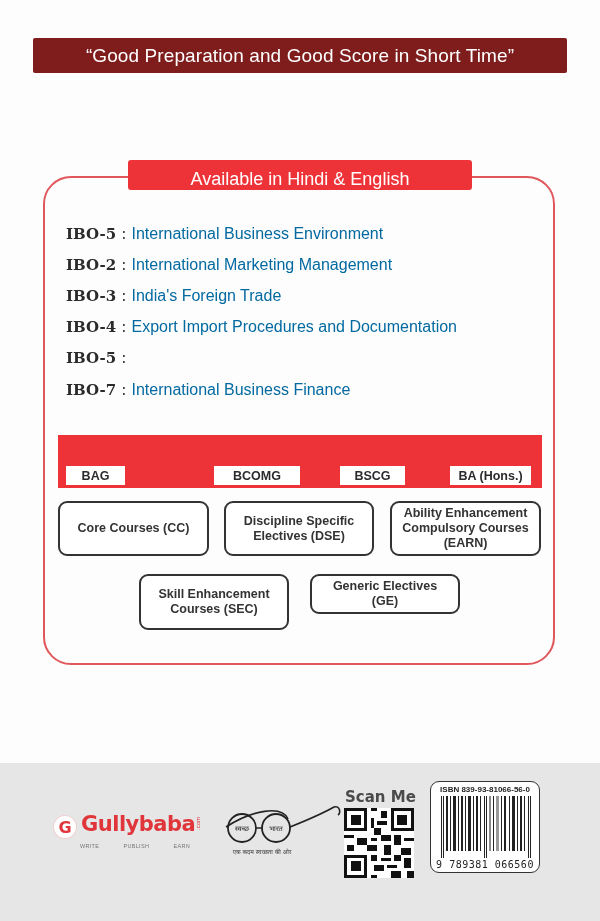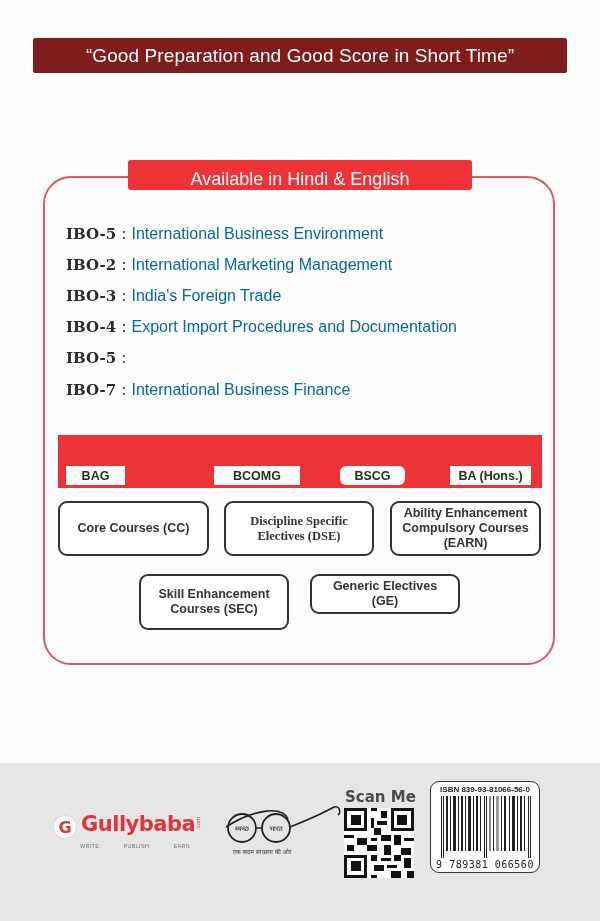--- a/index.html
+++ b/index.html
@@ -103,28 +103,28 @@
   <div class="course-row">
     <span class="course-code">IBO-7</span>
     <span class="course-sep">:</span>
     <span class="course-name">International Business Finance</span>
   </div>
 </div>
 
 <div class="abs cbcs">
   <div class="prog" style="left:8px;width:59px;">BAG</div>
   <div class="prog" style="left:156px;width:86px;">BCOMG</div>
-  <div class="prog" style="left:282px;width:65px;border-radius:6px;">BSCG</div>
+  <div class="prog" style="left:282px;width:65px;">BSCG</div>
   <div class="prog" style="left:392px;width:81px;">BA (Hons.)</div>
 </div>
 
 <div class="abs box" style="left:58px;top:501px;width:151px;height:55px;">
   <span>Core Courses (CC)</span>
 </div>
-<div class="abs box" style="left:224px;top:501px;width:150px;height:55px;font-family:Liberation Serif, serif;">
+<div class="abs box" style="left:224px;top:501px;width:150px;height:55px;">
   <span>Discipline Specific Electives (DSE)</span>
 </div>
 <div class="abs box" style="left:390px;top:501px;width:151px;height:55px;">
   <span>Ability Enhancement Compulsory Courses (EARN)</span>
 </div>
 
 <div class="abs box" style="left:139px;top:574px;width:150px;height:56px;">
   <span>Skill Enhancement Courses (SEC)</span>
 </div>
 <div class="abs box" style="left:310px;top:574px;width:150px;height:40px;">

